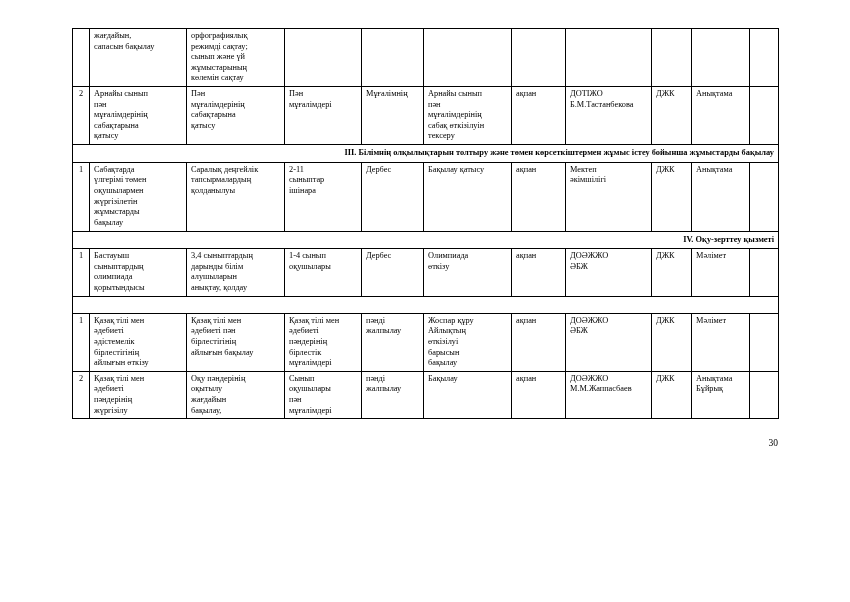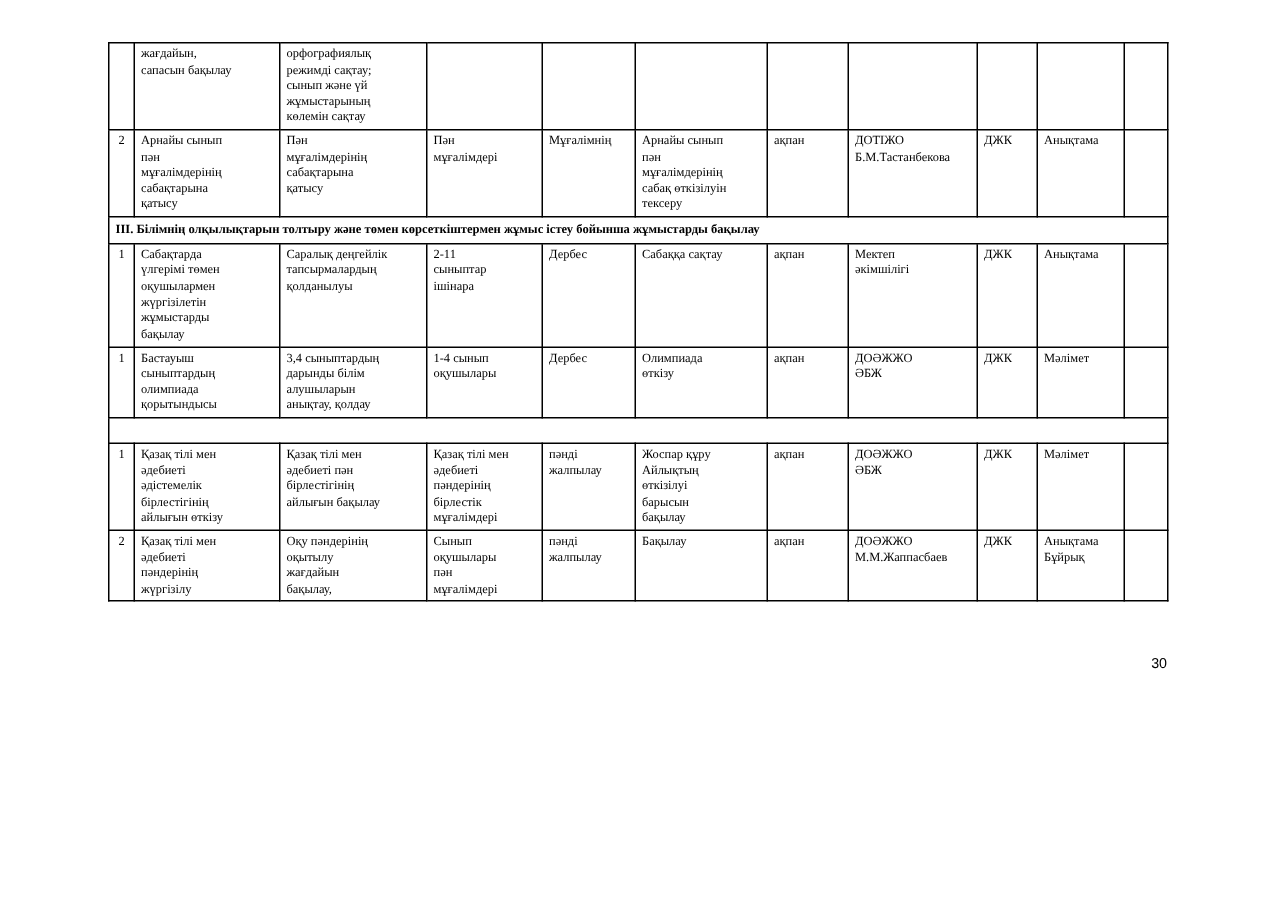--- a/index.html
+++ b/index.html
@@ -37,21 +37,21 @@
     font-size: 8.3px;
     line-height: 1.28;
     font-family: "Liberation Serif", serif;
   }
   .doc-table td.num {
     text-align: center;
     padding-left: 2px;
     padding-right: 2px;
   }
   .section-row td {
-    text-align: left;
+    text-align: right;
     font-weight: bold;
     font-size: 8.4px;
     padding: 3px 4px;
   }
   .blank-row td {
     height: 12px;
   }
   
   col.c0 { width: 17px; }
   col.c1 { width: 97px; }
@@ -63,21 +63,21 @@
   col.c7 { width: 86px; }
   col.c8 { width: 40px; }
   col.c9 { width: 58px; }
   col.c10 { width: 29px; }
 
   .page-number {
     position: absolute;
     right: 72px;
     bottom: 28px;
     font-size: 9.5px;
-    font-family: Liberation Sans, sans-serif;
+    font-family: Liberation Serif, serif;
   }
 </style>
 </head>
 <body>
 
 <div class="page">
   <table class="doc-table">
     <colgroup>
       <col class="c0">
         <col class="c1">
@@ -120,26 +120,29 @@
         </tr>
         <tr class="section-row">
           <td colspan="11">III. Білімнің олқылықтарын толтыру және төмен көрсеткіштермен жұмыс істеу бойынша жұмыстарды бақылау</td>
         </tr>
         <tr>
           <td class="num">1</td>
           <td>Сабақтарда<br>үлгерімі төмен<br>оқушылармен<br>жүргізілетін<br>жұмыстарды<br>бақылау</td>
           <td>Саралық деңгейлік<br>тапсырмалардың<br>қолданылуы</td>
           <td>2-11<br>сыныптар<br>ішінара</td>
           <td>Дербес</td>
-          <td>Сабаққа сақтау</td>
+          <td>Бақылау қатысу</td>
           <td>ақпан</td>
           <td>Мектеп<br>әкімшілігі</td>
           <td>ДЖК</td>
           <td>Анықтама</td>
           <td></td>
+        </tr>
+        <tr class="section-row">
+          <td colspan="11">IV. Оқу-зерттеу қызметі</td>
         </tr>
         <tr>
           <td class="num">1</td>
           <td>Бастауыш<br>сыныптардың<br>олимпиада<br>қорытындысы</td>
           <td>3,4 сыныптардың<br>дарынды білім<br>алушыларын<br>анықтау, қолдау</td>
           <td>1-4 сынып<br>оқушылары</td>
           <td>Дербес</td>
           <td>Олимпиада<br>өткізу</td>
           <td>ақпан</td>
           <td>ДОӘЖЖО<br>ӘБЖ</td>

